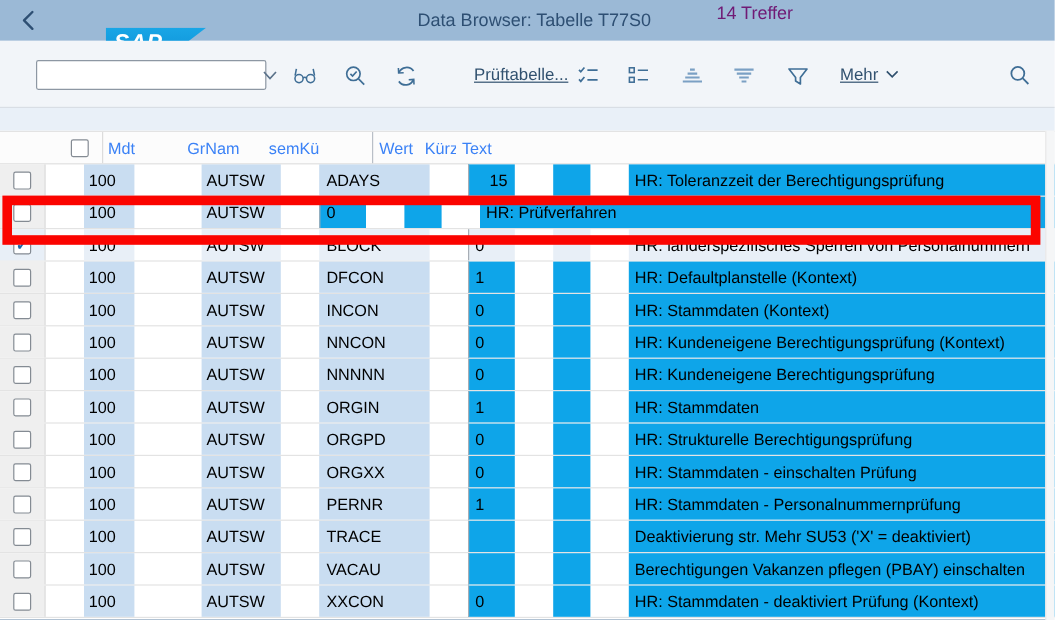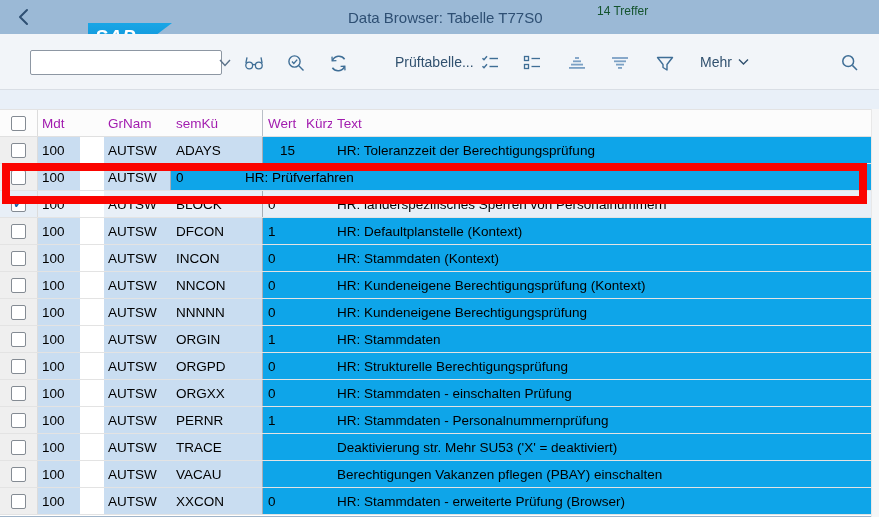--- a/index.html
+++ b/index.html
@@ -7,53 +7,53 @@
   body { font-family:"Liberation Sans", sans-serif; background:#fff; position:relative; }
 
   
   .appbar { position:relative; height:34px; background:#9bb9d6; display:flex; align-items:center; }
   .back-btn { position:absolute; left:12px; top:7px; width:22px; height:20px; display:flex; align-items:center; justify-content:center; cursor:pointer; }
   .sap-logo { position:absolute; left:88px; top:3px; width:84px; height:28px;
     background:linear-gradient(180deg,#19a6e6 0%,#0d8fd6 100%);
     clip-path:polygon(0 0, 100% 0, 56% 100%, 0 100%);margin-top:20px; }
   .sap-logo span { color:#fff; font-weight:bold; font-style:italic; font-size:19px; letter-spacing:.5px; position:absolute; left:7px; top:3px; }
   .appbar-title { position:absolute; left:348px; top:0; height:34px; display:flex; align-items:center; font-size:15px; color:#2e4f73; }
-  .appbar-count { position:absolute; left:597px; top:0; height:22px; display:flex; align-items:center; font-size:12px; color:#14532d; }
+  .appbar-count { position:absolute; left:597px; top:0; height:22px; display:flex; align-items:center; font-size:15px; color:#701a75; }
 
   
   .toolbar { position:relative; height:56px; background:#f2f5f9; border-bottom:1px solid #d9dee5; }
   .combo { position:absolute; left:30px; top:16px; width:192px; height:25px; background:#fff; border:1px solid #8d97a3; border-radius:2px; display:flex; align-items:center; }
   .combo input { flex:1; border:none; outline:none; height:100%; padding:0 6px; font-size:13px; background:transparent; }
   .combo .dd { width:24px; display:flex; align-items:center; justify-content:center; }
   .tb-ic { position:absolute; top:19px; width:20px; height:20px; display:flex; align-items:center; justify-content:center; cursor:pointer; }
-  .tb-txt { position:absolute; top:0; height:56px; display:flex; align-items:center; font-size:14px; color:#31516f; cursor:pointer; }
+  .tb-txt { position:absolute; top:0; height:56px; display:flex; align-items:center; font-size:14px; color:#31516f; cursor:pointer;text-decoration:underline; }
   .tb-txt svg { margin-left:6px; }
 
   
   .gapstrip { height:19px; background:#e9f0f8; }
 
   
   .tablewrap { position:relative; height:408px; }
-  .thead { display:flex; height:28px; background:#fcfcfc; border-top:1px solid #e3e3e3; border-bottom:1px solid #e0e0e0; font-size:13.5px; color:#a21caf; align-items:center; }
+  .thead { display:flex; height:28px; background:#fcfcfc; border-top:1px solid #e3e3e3; border-bottom:1px solid #e0e0e0; font-size:13.5px; color:#3b82f6; align-items:center;padding-left:48px; }
   .trow { display:flex; height:27px; font-size:13.5px; color:#000; align-items:center; }
   .cell { height:100%; display:flex; align-items:center; overflow:hidden; white-space:nowrap; }
   .c-cb   { width:38px; justify-content:center; border-right:1px solid #dcdcdc; }
   .c-mdt  { width:42px; padding-left:4px; }
   .c-gr   { width:66px; padding-left:4px;margin-left:24px; }
   .c-sem  { width:92px; padding-left:6px; }
   .c-wert { width:39px; padding-left:5px; border-left:1px solid #a7adb5; }
   .c-wert.wr { justify-content:flex-end; padding-left:0; padding-right:6px; }
   .c-kurz { width:31px; padding-left:5px; }
   .c-text { flex:1; padding-left:5px;text-align:center; }
   .thead .c-wert { border-left:1px solid #b9bfc7; }
 
   .trow .c-cb { background:#efefef; }
   .trow .c-mdt, .trow .c-gr, .trow .c-sem { background:#c9ddf1; }
   .trow .c-wert, .trow .c-kurz, .trow .c-text { background:#0ea5e9; }
-  .trow { border-bottom:1px solid #e3e3e3; }
+  .trow { border-bottom:1px solid #e3e3e3;gap:32px; }
   .trow.selected .c-cb, .trow.selected .c-mdt, .trow.selected .c-gr, .trow.selected .c-sem,
   .trow.selected .c-wert, .trow.selected .c-kurz, .trow.selected .c-text { background:#e8eff7; }
 
   .cbx { width:15px; height:15px; background:#fff; border:1px solid #848b93; border-radius:2px; display:flex; align-items:center; justify-content:center; cursor:pointer; }
   .cbx .mark { display:none; color:#1d66a8; font-size:13px; font-weight:bold; line-height:1; margin-top:-1px; }
   .cbx.checked .mark { display:block; }
 
   .scroll-strip { position:absolute; right:0; top:0; bottom:0; width:8px; background:#f5f6f7; border-left:1px solid #e8e8e8; }
 
   
@@ -332,19 +332,19 @@
       </div>
       <div class="trow">
         <div class="cell c-cb">
           <span class="cbx"></span>
         </div>
         <div class="cell c-mdt">100</div>
         <div class="cell c-gr">AUTSW</div>
         <div class="cell c-sem">XXCON</div>
         <div class="cell c-wert">0</div>
         <div class="cell c-kurz"></div>
-        <div class="cell c-text">HR: Stammdaten - erweiterte Prüfung (Browser)</div>
+        <div class="cell c-text">HR: Stammdaten - deaktiviert Prüfung (Kontext)</div>
       </div>
     </div>
   <div class="scroll-strip"></div>
   <div class="red-box"></div>
   <div class="bottom-line"></div>
 </div>
 
 </body></html>

